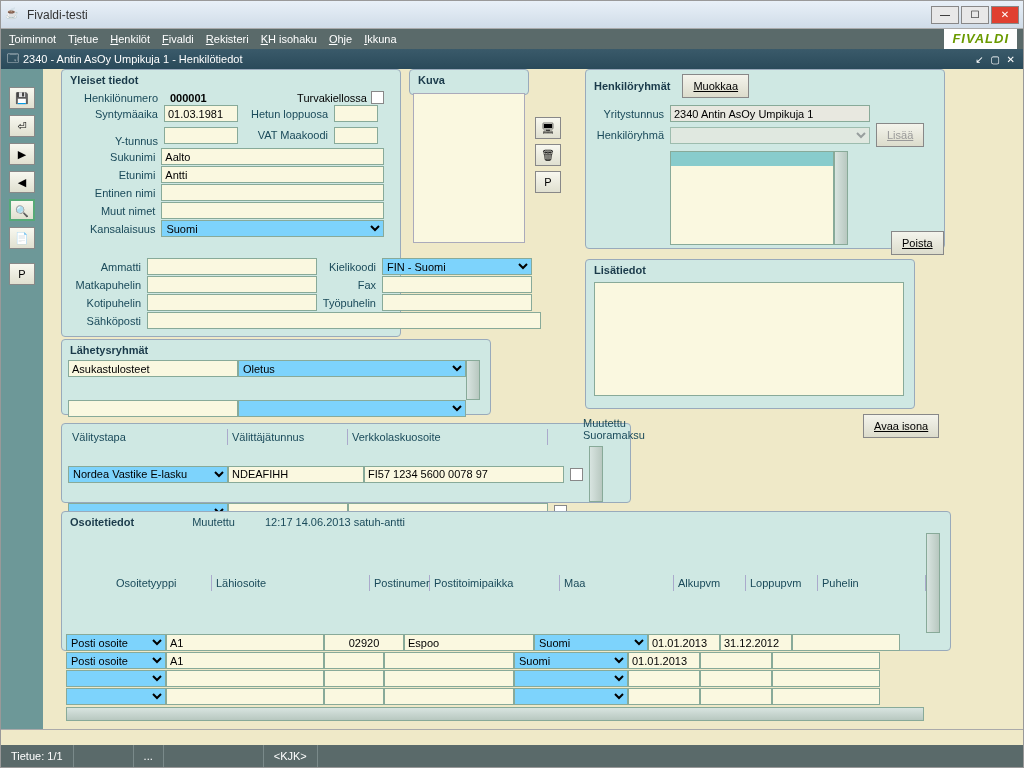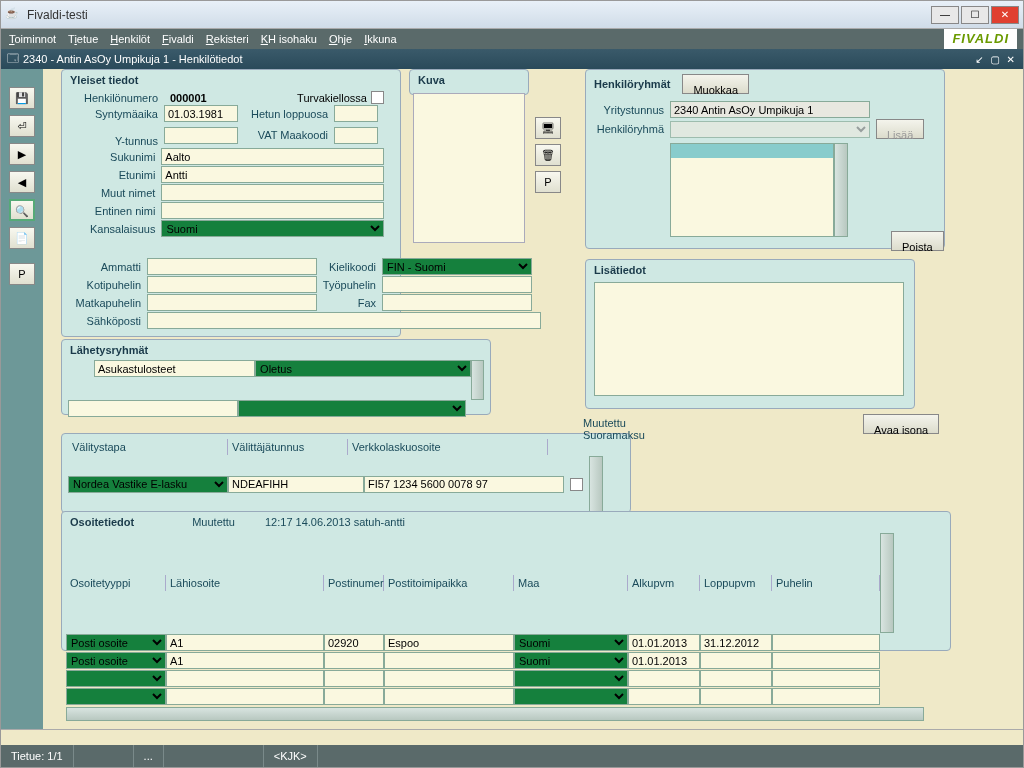--- a/index.html
+++ b/index.html
@@ -19,22 +19,22 @@
 .subhdr .wctrls { margin-left: auto; font-size: 10px; letter-spacing: 2px; }
 .workspace { flex: 1; background: #efe9c8; display: flex; overflow: hidden; }
 .toolbar-left { width: 42px; background: #6d9898; padding: 18px 6px; display: flex; flex-direction: column; gap: 6px; align-items: center; }
 .toolbtn { width: 26px; height: 22px; background: linear-gradient(#f8f8f0,#e0e0d0); border: 1px solid #888; text-align: center; font-size: 11px; line-height: 20px; }
 .canvas { flex: 1; padding: 10px 12px 6px 10px; position: relative; overflow: hidden; }
 .panel { background: #cfe8e3; border: 1px solid #9ab; border-radius: 4px; position: absolute; }
 .panel-title { font-weight: bold; font-size: 11px; padding: 4px 8px; color: #1a3a4a; }
 .row { display: flex; align-items: center; margin: 1px 0; }
 .lbl { text-align: right; padding-right: 6px; font-size: 11px; color: #1a4a5a; }
 .field { background: #faf8e0; border: 1px solid #8a9; height: 17px; font-size: 11px; padding: 0 3px; }
-.select { background: #15803d; border: 1px solid #8a9; height: 17px; font-size: 11px; }
-.btn { background: linear-gradient(#f4f4ec,#dcdccc); border: 1px solid #888; height: 16px; padding: 9px 10px; font-size: 11px; }
+.select { background: #7dd3fc; border: 1px solid #8a9; height: 17px; font-size: 11px; }
+.btn { background: linear-gradient(#f4f4ec,#dcdccc); border: 1px solid #888; height: 24px; padding: 2px 10px; font-size: 11px; text-decoration: underline; }
 .kuva-box { background: #faf8e0; border: 1px solid #aab; position: absolute; }
 .listbox { background: #faf8e0; border: 1px solid #8a9; }
 .scrollv { width: 14px; background: linear-gradient(90deg,#d8e4e0,#b8c8c0); border: 1px solid #8a9; }
 .scrollh { height: 14px; background: linear-gradient(#d8e4e0,#b8c8c0); border: 1px solid #8a9; margin-top: 2px; }
 .thdr { background: #cfe8e3; font-size: 11px; font-weight: normal; padding: 2px 4px; border-right: 1px solid #aac; color: #1a4a5a; }
 .cbx { width: 13px; height: 13px; border: 1px solid #888; background: #fff; display: inline-block; }
 .statusbar { height: 22px; background: #5a6a6a; color: #fff; display: flex; align-items: center; font-size: 11px; }
 .statusbar div { border-right: 1px solid #7a8a8a; padding: 0 10px; height: 100%; line-height: 22px; }
 .spacer-bot { height: 16px; background: #efe9c8; border-top: 1px solid #aaa; }
 </style>
@@ -108,51 +108,51 @@
             </div>
           <div class="row">
               <span class="lbl" style="width:86px;">Sukunimi</span>
               <input class="field" style="width: 230px;" value="Aalto">
             </div>
           <div class="row">
               <span class="lbl" style="width:86px;">Etunimi</span>
               <input class="field" style="width: 230px;" value="Antti">
             </div>
           <div class="row">
+              <span class="lbl" style="width:86px;">Entinen nimi</span>
+              <input class="field" style="width: 230px;">
+            </div>
+          <div class="row">
               <span class="lbl" style="width:86px;">Muut nimet</span>
-              <input class="field" style="width: 230px;">
-            </div>
-          <div class="row">
-              <span class="lbl" style="width:86px;">Entinen nimi</span>
               <input class="field" style="width: 230px;">
             </div>
           <div class="row">
               <span class="lbl" style="width:86px;">Kansalaisuus</span>
               <select class="select" style="width:230px;"><option>Suomi</option></select>
             </div>
         </div>
       </div>
 
       <div style="position:absolute; left:18px; top:188px; width:490px;">
         <div class="row">
             <span class="lbl" style="width:86px;">Ammatti</span>
             <input class="field" style="width: 170px;">
             <span class="lbl" style="width:65px;">Kielikoodi</span>
             <select class="select" style="width:150px;"><option>FIN - Suomi</option></select>
           </div>
         <div class="row">
+            <span class="lbl" style="width:86px;">Matkapuhelin</span>
+            <input class="field" style="width: 170px;">
+            <span class="lbl" style="width:65px;">Fax</span>
+            <input class="field" style="width: 150px;">
+          </div>
+        <div class="row">
             <span class="lbl" style="width:86px;">Kotipuhelin</span>
             <input class="field" style="width: 170px;">
             <span class="lbl" style="width:65px;">Työpuhelin</span>
-            <input class="field" style="width: 150px;">
-          </div>
-        <div class="row">
-            <span class="lbl" style="width:86px;">Matkapuhelin</span>
-            <input class="field" style="width: 170px;">
-            <span class="lbl" style="width:65px;">Fax</span>
             <input class="field" style="width: 150px;">
           </div>
         <div class="row">
             <span class="lbl" style="width:86px;">Sähköposti</span>
             <input class="field" style="width: 394px;">
           </div>
       </div>
 
       <div class="panel" style="left:366px; top:0px; width:120px; height:26px;">
         <div class="panel-title">Kuva</div>
@@ -195,32 +195,32 @@
       <div class="panel" style="left:542px; top:190px; width:330px; height:150px;">
         <div class="panel-title">Lisätiedot</div>
         <div style="margin:2px 8px;">
           <textarea class="field" style="width: 310px; height: 114px; resize: none;"></textarea>
         </div>
       </div>
       <button class="btn" style="position:absolute; left:820px; top:345px;">Avaa isona</button>
 
       <div class="panel" style="left:18px; top:270px; width:430px; height:76px;">
         <div class="panel-title">Lähetysryhmät</div>
-        <div style="padding:0 6px; display:flex; gap:0;margin-left:26px;">
+        <div style="padding:0 6px; display:flex; gap:0;">
           <input class="field" style="width: 170px;" value="Asukastulosteet">
           <select class="select" style="width:228px;"><option>Oletus</option></select>
           <div class="scrollv" style="height:40px;"></div>
         </div>
         <div style="padding:0 6px; display:flex;">
           <input class="field" style="width: 170px;">
           <select class="select" style="width:228px;"></select>
         </div>
       </div>
 
-      <div class="panel" style="left:18px; top:364px; width:570px; height:80px;">
+      <div class="panel" style="left:18px; top:354px; width:570px; height:80px;">
         <div style="padding:4px 6px 0 6px;">
           <div class="row" style="gap:0;">
             <span class="thdr" style="width:160px;">Välitystapa</span>
             <span class="thdr" style="width:120px;">Välittäjätunnus</span>
             <span class="thdr" style="width:200px;">Verkkolaskuosoite</span>
           </div>
           <div class="row">
             <select class="select" style="width:160px;"><option>Nordea Vastike E-lasku</option></select>
             <input class="field" style="width: 136px;" value="NDEAFIHH">
             <input class="field" style="width: 200px;" value="FI57 1234 5600 0078 97">
@@ -247,34 +247,34 @@
       </div>
 
       <div class="panel" style="left:18px; top:442px; width:890px; height:140px;">
         <div style="display:flex; align-items:center;">
           <div class="panel-title">Osoitetiedot</div>
           <span style="margin-left:50px; color:#1a4a5a;">Muutettu</span>
           <span style="margin-left:30px; color:#1a4a5a;">12:17 14.06.2013 satuh-antti</span>
         </div>
         <div style="padding:0 4px;">
           <div class="row">
-            <span class="thdr" style="width:100px;">Osoitetyyppi</span>
+            <span class="thdr" style="width:100px;margin-left:46px;">Osoitetyyppi</span>
             <span class="thdr" style="width:158px;">Lähiosoite</span>
             <span class="thdr" style="width:60px;">Postinumero</span>
             <span class="thdr" style="width:130px;">Postitoimipaikka</span>
             <span class="thdr" style="width:114px;">Maa</span>
             <span class="thdr" style="width:72px;">Alkupvm</span>
             <span class="thdr" style="width:72px;">Loppupvm</span>
             <span class="thdr" style="width:108px;">Puhelin</span>
             <div class="scrollv" style="height:100px;"></div>
           </div>
           <div class="row">
             <select class="select" style="width:100px;"><option>Posti osoite</option></select>
             <input class="field" style="width: 158px;" value="A1">
-            <input class="field" style="width: 60px;" value="02920">
+            <input class="field" style="width: 80px; text-align: center;" value="02920">
             <input class="field" style="width: 130px;" value="Espoo">
             <select class="select" style="width:114px;"><option>Suomi</option></select>
             <input class="field" style="width: 72px;" value="01.01.2013">
             <input class="field" style="width: 72px;" value="31.12.2012">
             <input class="field" style="width: 108px;">
           </div>
           <div class="row">
             <select class="select" style="width:100px;"><option>Posti osoite</option></select>
             <input class="field" style="width: 158px;" value="A1">
             <input class="field" style="width: 60px;">

